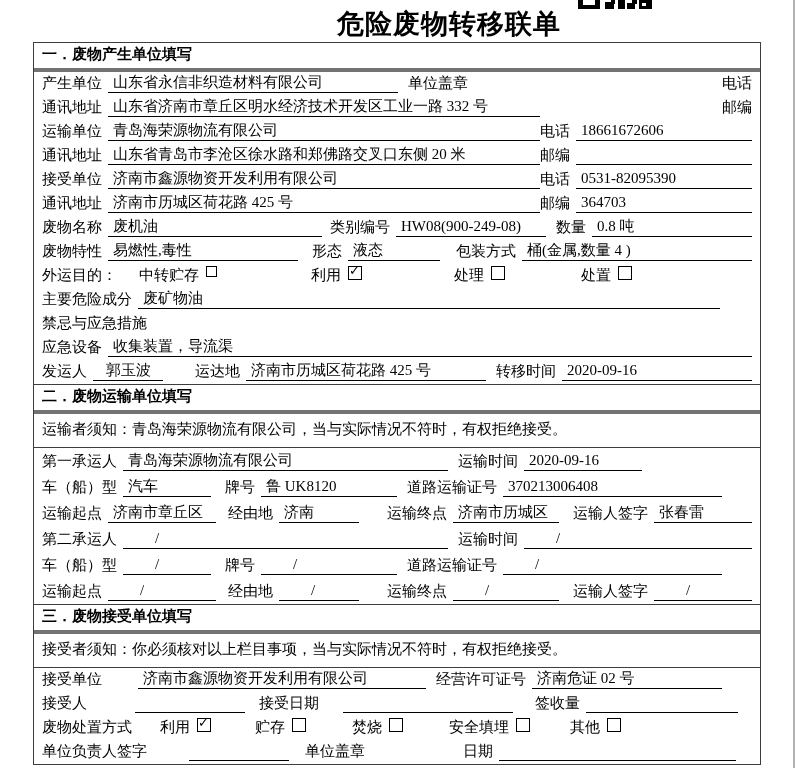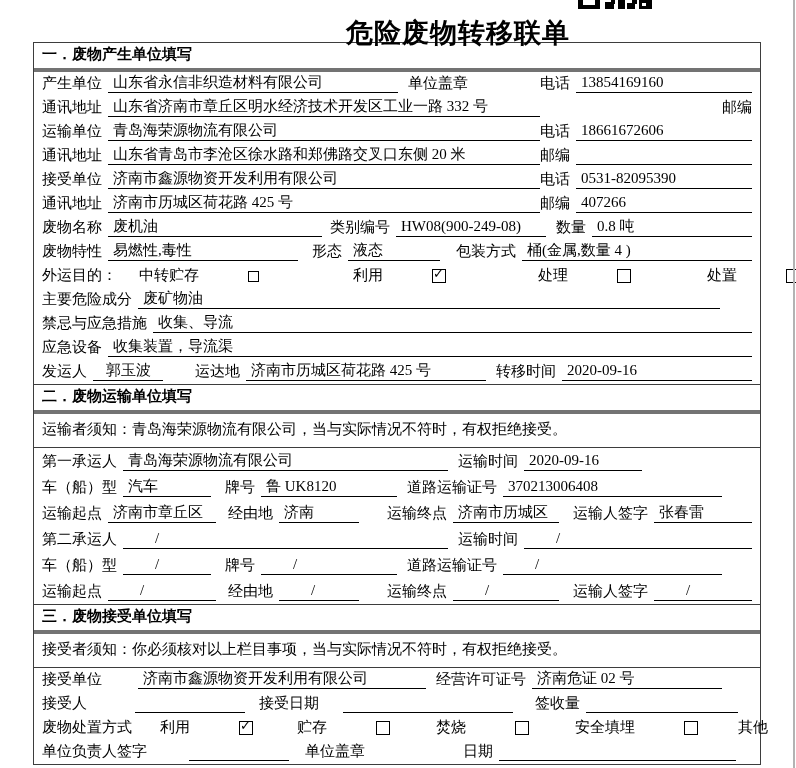--- a/index.html
+++ b/index.html
@@ -4,39 +4,39 @@
 <style>
   html,body{margin:0;padding:0;}
   body{
     width:796px;height:768px;position:relative;overflow:hidden;
     background:#ffffff;color:#000;
     font-family:"Liberation Serif","DejaVu Serif",serif;
     font-size:15px;
   }
   .doc-header{position:relative;height:42px;}
   .doc-number{position:absolute;left:35px;top:12px;white-space:nowrap;}
-  .doc-title{position:absolute;left:333px;top:2px;margin:13px;font-size:27px;font-weight:bold;letter-spacing:1px;white-space:nowrap;text-align:right;}
+  .doc-title{position:absolute;left:333px;top:2px;margin:4px;font-size:27px;font-weight:bold;letter-spacing:1px;white-space:nowrap;text-align:right;}
   .qr{position:absolute;left:578px;top:0;}
   .page-edge{position:absolute;right:1px;top:0;height:768px;width:2px;background:#b3b3b3;}
 
   .form{margin-left:33px;width:728px;border:1px solid #3d3d3d;box-sizing:border-box;background:#fff;}
   .sec+.sec{border-top:1px solid #3d3d3d;}
   .sec-h{font-weight:bold;padding:2px 8px 4px;border-bottom:4px solid #737373;}
   .notice{padding:6px 8px 8px;border-bottom:1px solid #3d3d3d;}
   .row{display:flex;align-items:flex-end;min-height:24px;padding:0 8px 3px 8px;box-sizing:border-box;}
   .sec2 .row{min-height:26px;}
   .lbl{white-space:nowrap;flex:none;}
   .val{
     border-bottom:1px solid #000;margin-left:6px;padding:0 4px 0 5px;
     white-space:nowrap;flex:none;min-height:19px;box-sizing:border-box;overflow:hidden;
   }
   .fill{flex:1 1 auto;}
   .slash{padding-left:32px;}
   .ml-auto{margin-left:auto;}
-  .grp{display:flex;align-items:flex-end;flex:none;gap:42px;}
+  .grp{display:flex;align-items:flex-start;flex:none;}
   .cb{display:inline-block;width:12px;height:12px;border:1px solid #000;margin-left:7px;margin-bottom:2px;position:relative;flex:none;background:#fff;}
   .cb.small{width:9px;height:9px;margin-bottom:3px;}
   .cb.checked::after{
     content:"✓";position:absolute;left:0px;top:-4px;font-size:13px;font-weight:bold;
     font-family:"DejaVu Sans","Liberation Sans",sans-serif;
   }
   .print-line{margin:7px 0 0 35px;white-space:nowrap;}
 </style>
 </head>
 <body>
@@ -62,21 +62,20 @@
 <div class="form">
 
   <div class="sec sec1">
     <div class="sec-h">一．废物产生单位填写</div>
 
     <div class="row">
       <span class="lbl">产生单位</span>
       <span class="val" style="width:290px">山东省永信非织造材料有限公司</span>
       <span class="lbl" style="margin-left:10px">单位盖章</span>
       <span class="lbl ml-auto">电话</span>
-      <span class="val" style="width:176px">13854169160</span>
     </div>
 
     <div class="row">
       <span class="lbl">通讯地址</span>
       <span class="val" style="width:432px">山东省济南市章丘区明水经济技术开发区工业一路 332 号</span>
       <span class="lbl ml-auto">邮编</span>
     </div>
 
     <div class="row">
       <span class="lbl">运输单位</span>
@@ -96,21 +95,21 @@
       <span class="lbl">接受单位</span>
       <span class="val" style="width:432px">济南市鑫源物资开发利用有限公司</span>
       <span class="lbl ml-auto">电话</span>
       <span class="val" style="width:176px">0531-82095390</span>
     </div>
 
     <div class="row">
       <span class="lbl">通讯地址</span>
       <span class="val" style="width:432px">济南市历城区荷花路 425 号</span>
       <span class="lbl ml-auto">邮编</span>
-      <span class="val" style="width:176px">407266</span>
+      <span class="val" style="width:176px">364703</span>
     </div>
 
     <div class="row">
       <span class="lbl">废物名称</span>
       <span class="val" style="width:214px">废机油</span>
       <span class="lbl" style="margin-left:8px">类别编号</span>
       <span class="val" style="width:150px">HW08(900-249-08)</span>
       <span class="lbl" style="margin-left:10px">数量</span>
       <span class="val fill">0.8 吨</span>
     </div>
@@ -144,21 +143,20 @@
       </span>
     </div>
 
     <div class="row">
       <span class="lbl">主要危险成分</span>
       <span class="val fill" style="margin-right:32px">废矿物油</span>
     </div>
 
     <div class="row">
       <span class="lbl">禁忌与应急措施</span>
-      <span class="val fill">收集、导流</span>
     </div>
 
     <div class="row">
       <span class="lbl">应急设备</span>
       <span class="val fill">收集装置，导流渠</span>
     </div>
 
     <div class="row">
       <span class="lbl">发运人</span>
       <span class="val" style="width:70px;text-align:center">郭玉波</span>

